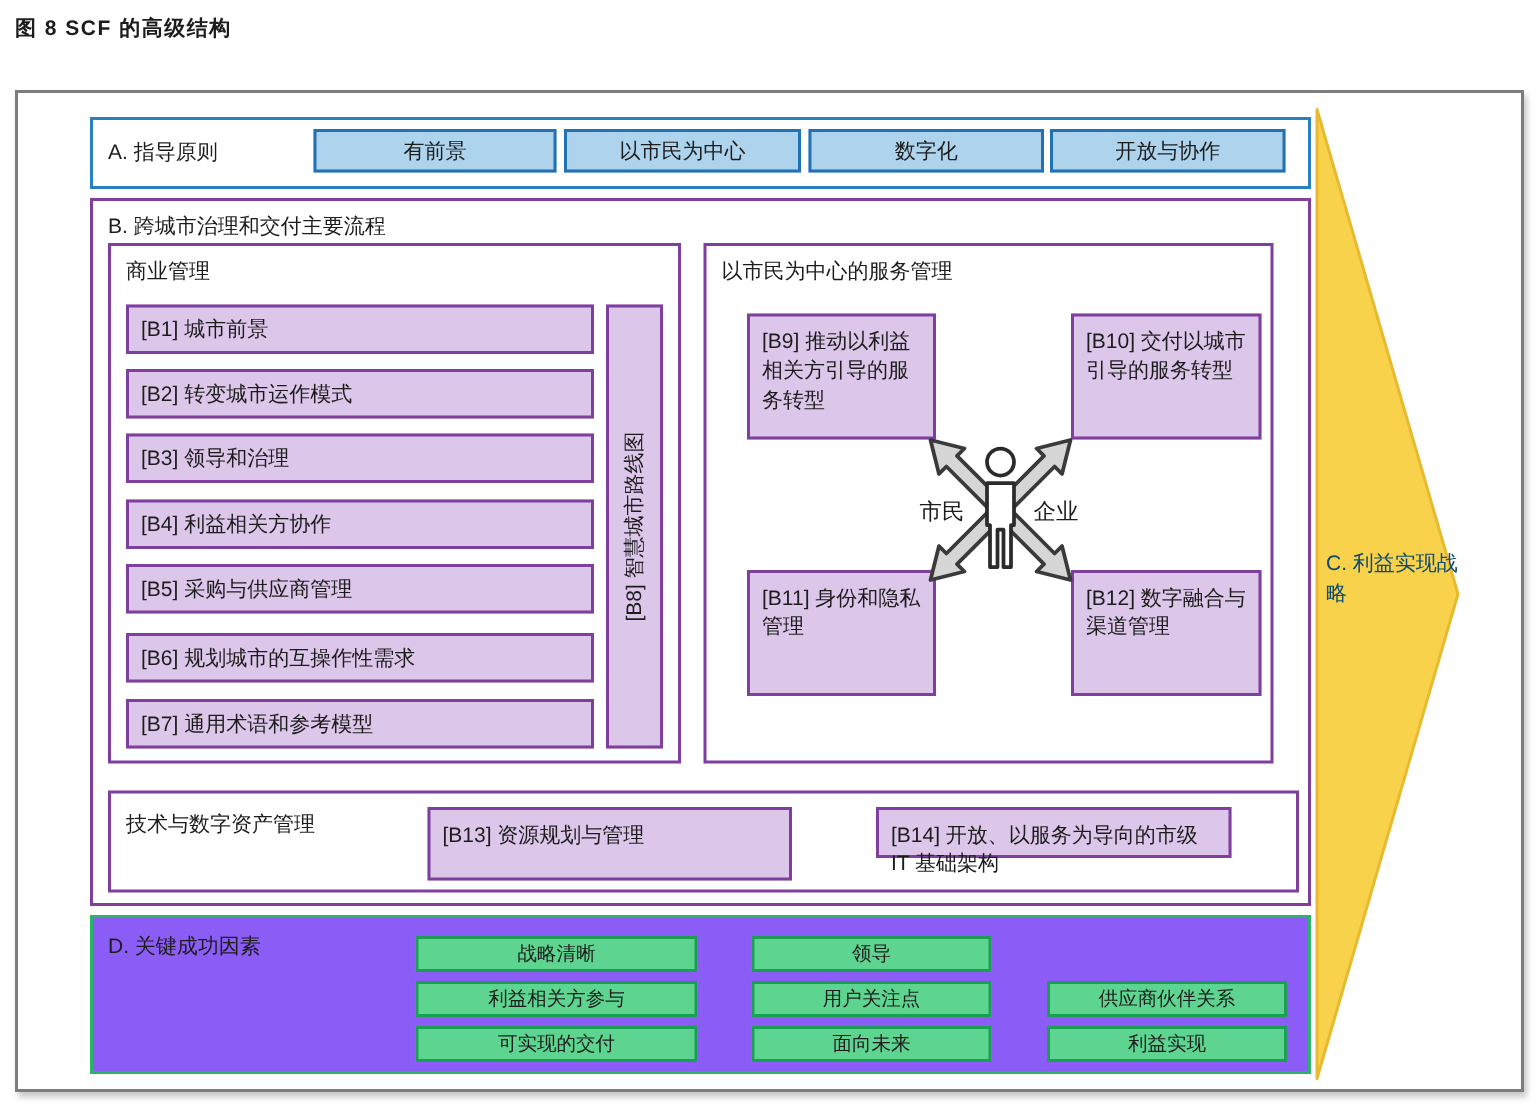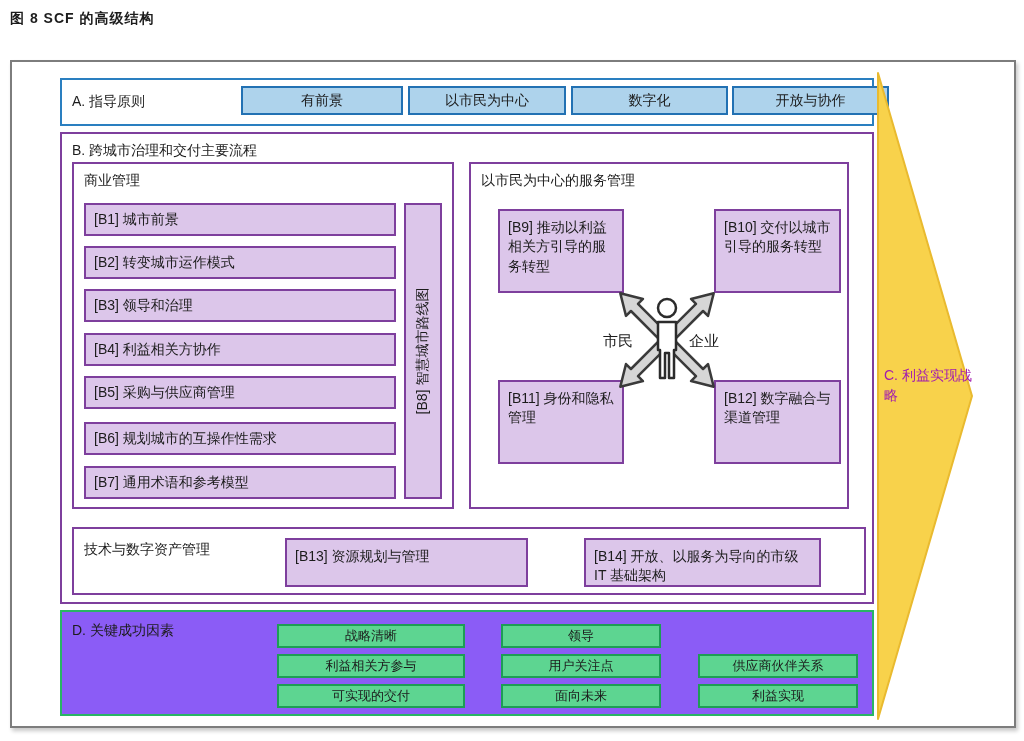--- a/index.html
+++ b/index.html
@@ -4,39 +4,39 @@
 <style>
   html,body{margin:0;padding:0;background:#ffffff;}
   body{width:1024px;height:741px;position:relative;font-family:"Liberation Sans",sans-serif;color:#1c1c1c;overflow:hidden;}
   .abs{position:absolute;}
   #fig-title{left:10px;top:10px;font-size:14px;font-weight:bold;letter-spacing:1px;}
   #frame{left:10px;top:60px;width:1002px;height:664px;border:2px solid #7d7d7d;background:#fff;box-shadow:2px 3px 4px rgba(0,0,0,.22);}
   
   #section-a{left:48px;top:16px;width:810px;height:44px;border:2px solid #2a7fc0;background:#fff;}
   .sec-label{font-size:14px;color:#1c1c1c;}
   #section-a .sec-label{position:absolute;left:10px;top:13px;}
-  .pill{position:absolute;top:6px;height:29px;background:#aed3ec;border:2px solid #2271b3;box-sizing:border-box;text-align:center;line-height:25px;font-size:14px;margin-left:32px;}
+  .pill{position:absolute;top:6px;height:29px;background:#aed3ec;border:2px solid #2271b3;box-sizing:border-box;text-align:center;line-height:25px;font-size:14px;}
   
   #section-b{left:48px;top:70px;width:810px;height:468px;border:2px solid #7e3f9d;background:#fff;}
   #section-b > .sec-label{position:absolute;left:10px;top:8px;}
   .pbox{position:absolute;border:2px solid #7e3f9d;background:#fff;box-sizing:border-box;}
   .pbox > .sec-label{position:absolute;left:10px;top:8px;}
   .pitem{position:absolute;background:#dcc6ea;border:2px solid #7e3f9d;box-sizing:border-box;font-size:14px;}
   .pitem.row{left:10px;width:312px;height:33px;line-height:29px;padding-left:8px;}
   .pitem.block{padding:7px 8px;line-height:1.38;}
   #b8-box{left:330px;top:39px;width:38px;height:296px;}
   #b8-box span{position:absolute;left:50%;top:50%;transform:translate(-50%,-50%) rotate(-90deg);white-space:nowrap;font-size:14px;}
   .actor-label{position:absolute;font-size:15px;z-index:3;}
   
   #section-d{left:48px;top:548px;width:810px;height:102px;border:2px solid #29b565;background:#8b5cf6;}
   #section-d > .sec-label{position:absolute;left:10px;top:10px;}
   .gbox{position:absolute;height:24px;background:#5dd591;border:2px solid #1d9e55;box-sizing:border-box;text-align:center;line-height:20px;font-size:13px;}
   
   #section-c{left:862px;top:8px;width:106px;height:652px;}
-  #section-c .sec-label{position:absolute;left:10px;top:296px;width:88px;line-height:1.4;color:#a21caf;}
+  #section-c .sec-label{position:absolute;left:10px;top:296px;width:88px;line-height:1.4;color:#0c4a6e;}
 </style>
 </head>
 <body>
 
 <div class="abs" id="fig-title">图 8  SCF 的高级结构</div>
 
 <div class="abs" id="frame">
 
   <div class="abs" id="section-a">
     <span class="sec-label">A. 指导原则</span>
@@ -75,28 +75,28 @@
           <path transform="translate(78,58) rotate(-45)" d="M0,-5 L46,-5 L46,-12 L66,0 L46,12 L46,5 L0,5 Z"></path>
           <path transform="translate(78,58) rotate(-135)" d="M0,-5 L46,-5 L46,-12 L66,0 L46,12 L46,5 L0,5 Z"></path>
           <path transform="translate(78,58) rotate(45)" d="M0,-5 L46,-5 L46,-12 L66,0 L46,12 L46,5 L0,5 Z"></path>
           <path transform="translate(78,58) rotate(135)" d="M0,-5 L46,-5 L46,-12 L66,0 L46,12 L46,5 L0,5 Z"></path>
         </g>
         <g fill="#ffffff" stroke="#2b2b2b" stroke-width="2.5" stroke-linejoin="round">
           <circle cx="78" cy="26" r="9"></circle>
           <path d="M69,40 L87,40 L87,68 L85,68 L85,96 L80,96 L80,71 L76,71 L76,96 L71,96 L71,68 L69,68 Z"></path>
         </g>
       </svg>
-      <span class="actor-label" style="left:132px;top:168px;">市民</span>
+      <span class="actor-label" style="left:142px;top:168px;">市民</span>
       <span class="actor-label" style="left:218px;top:168px;">企业</span>
     </div>
 
     <div class="pbox" style="left:10px;top:393px;width:794px;height:68px;">
       <span class="sec-label" style="top:12px;">技术与数字资产管理</span>
       <div class="pitem block" style="left:211px;top:9px;width:243px;height:49px;">[B13] 资源规划与管理</div>
-      <div class="pitem block" style="left:510px;top:9px;width:237px;height:49px;">[B14] 开放、以服务为导向的市级 IT 基础架构</div>
+      <div class="pitem block" style="left:510px;top:9px;width:237px;height:34px;">[B14] 开放、以服务为导向的市级 IT 基础架构</div>
     </div>
   </div>
 
   <div class="abs" id="section-d">
     <span class="sec-label">D. 关键成功因素</span>
     <div class="gbox" style="left:215px;top:12px;width:188px;">战略清晰</div>
     <div class="gbox" style="left:439px;top:12px;width:160px;">领导</div>
     <div class="gbox" style="left:215px;top:42px;width:188px;">利益相关方参与</div>
     <div class="gbox" style="left:636px;top:42px;width:160px;">供应商伙伴关系</div>
     <div class="gbox" style="left:439px;top:42px;width:160px;">用户关注点</div>

